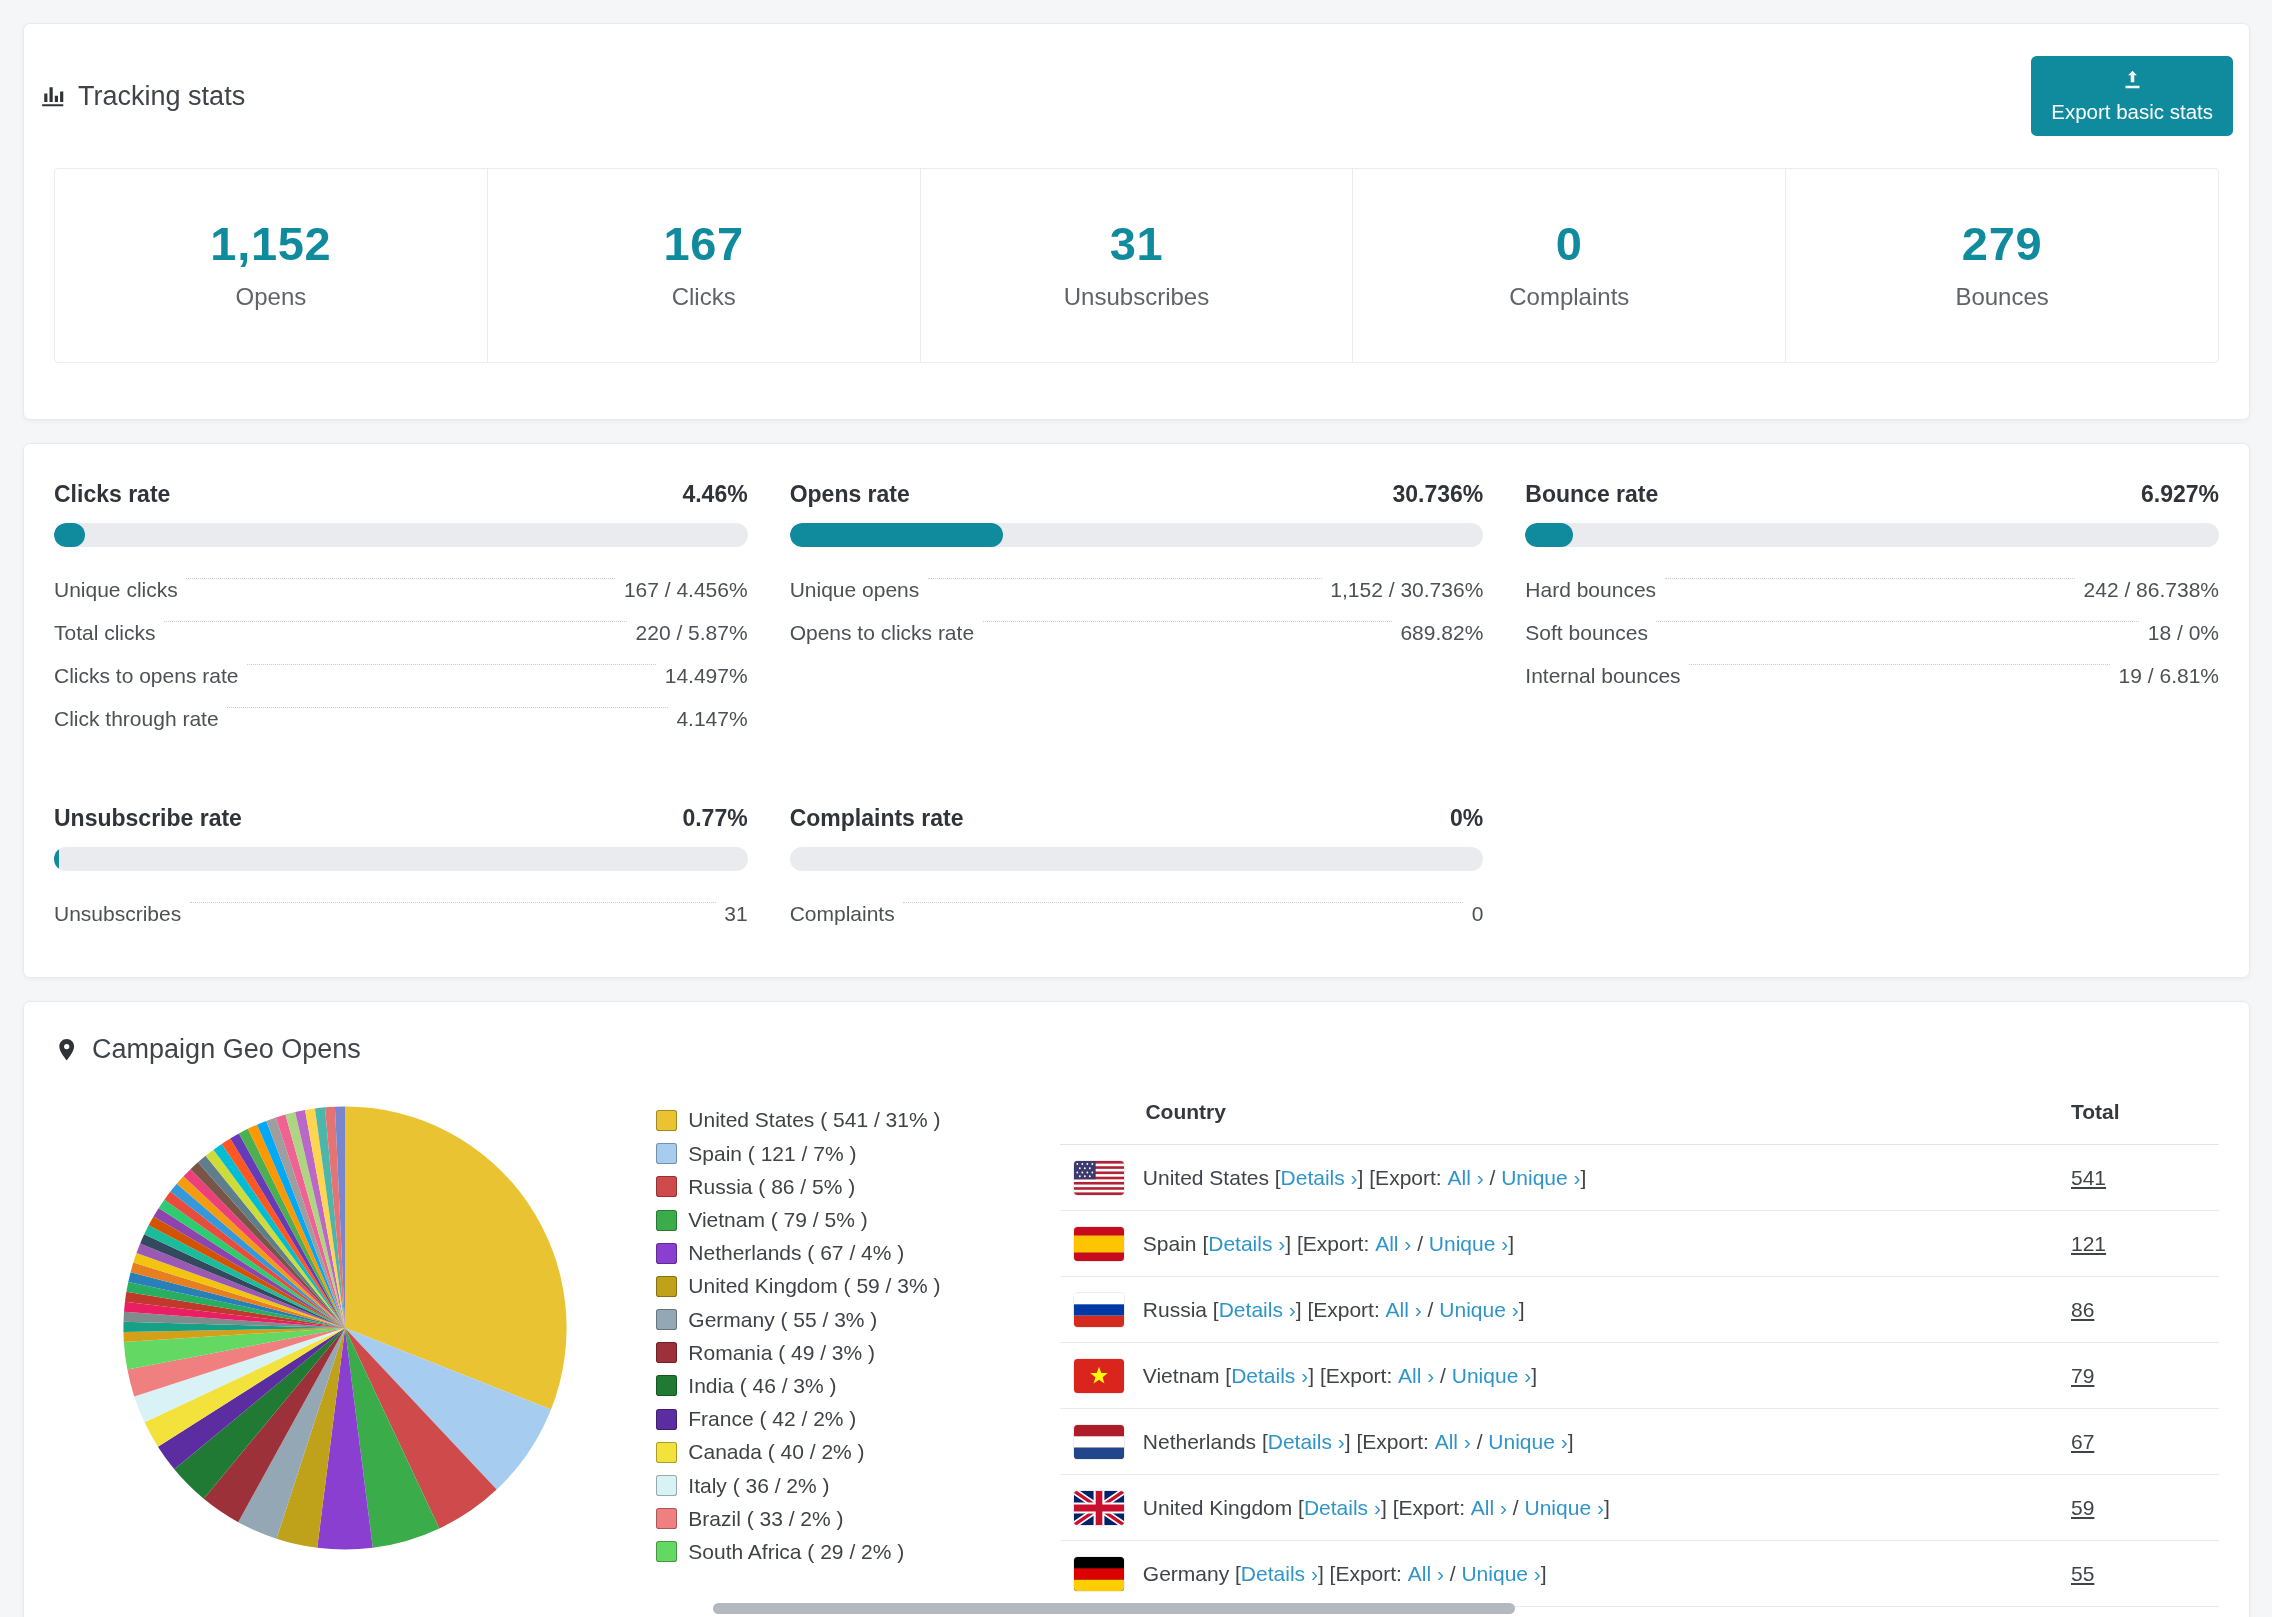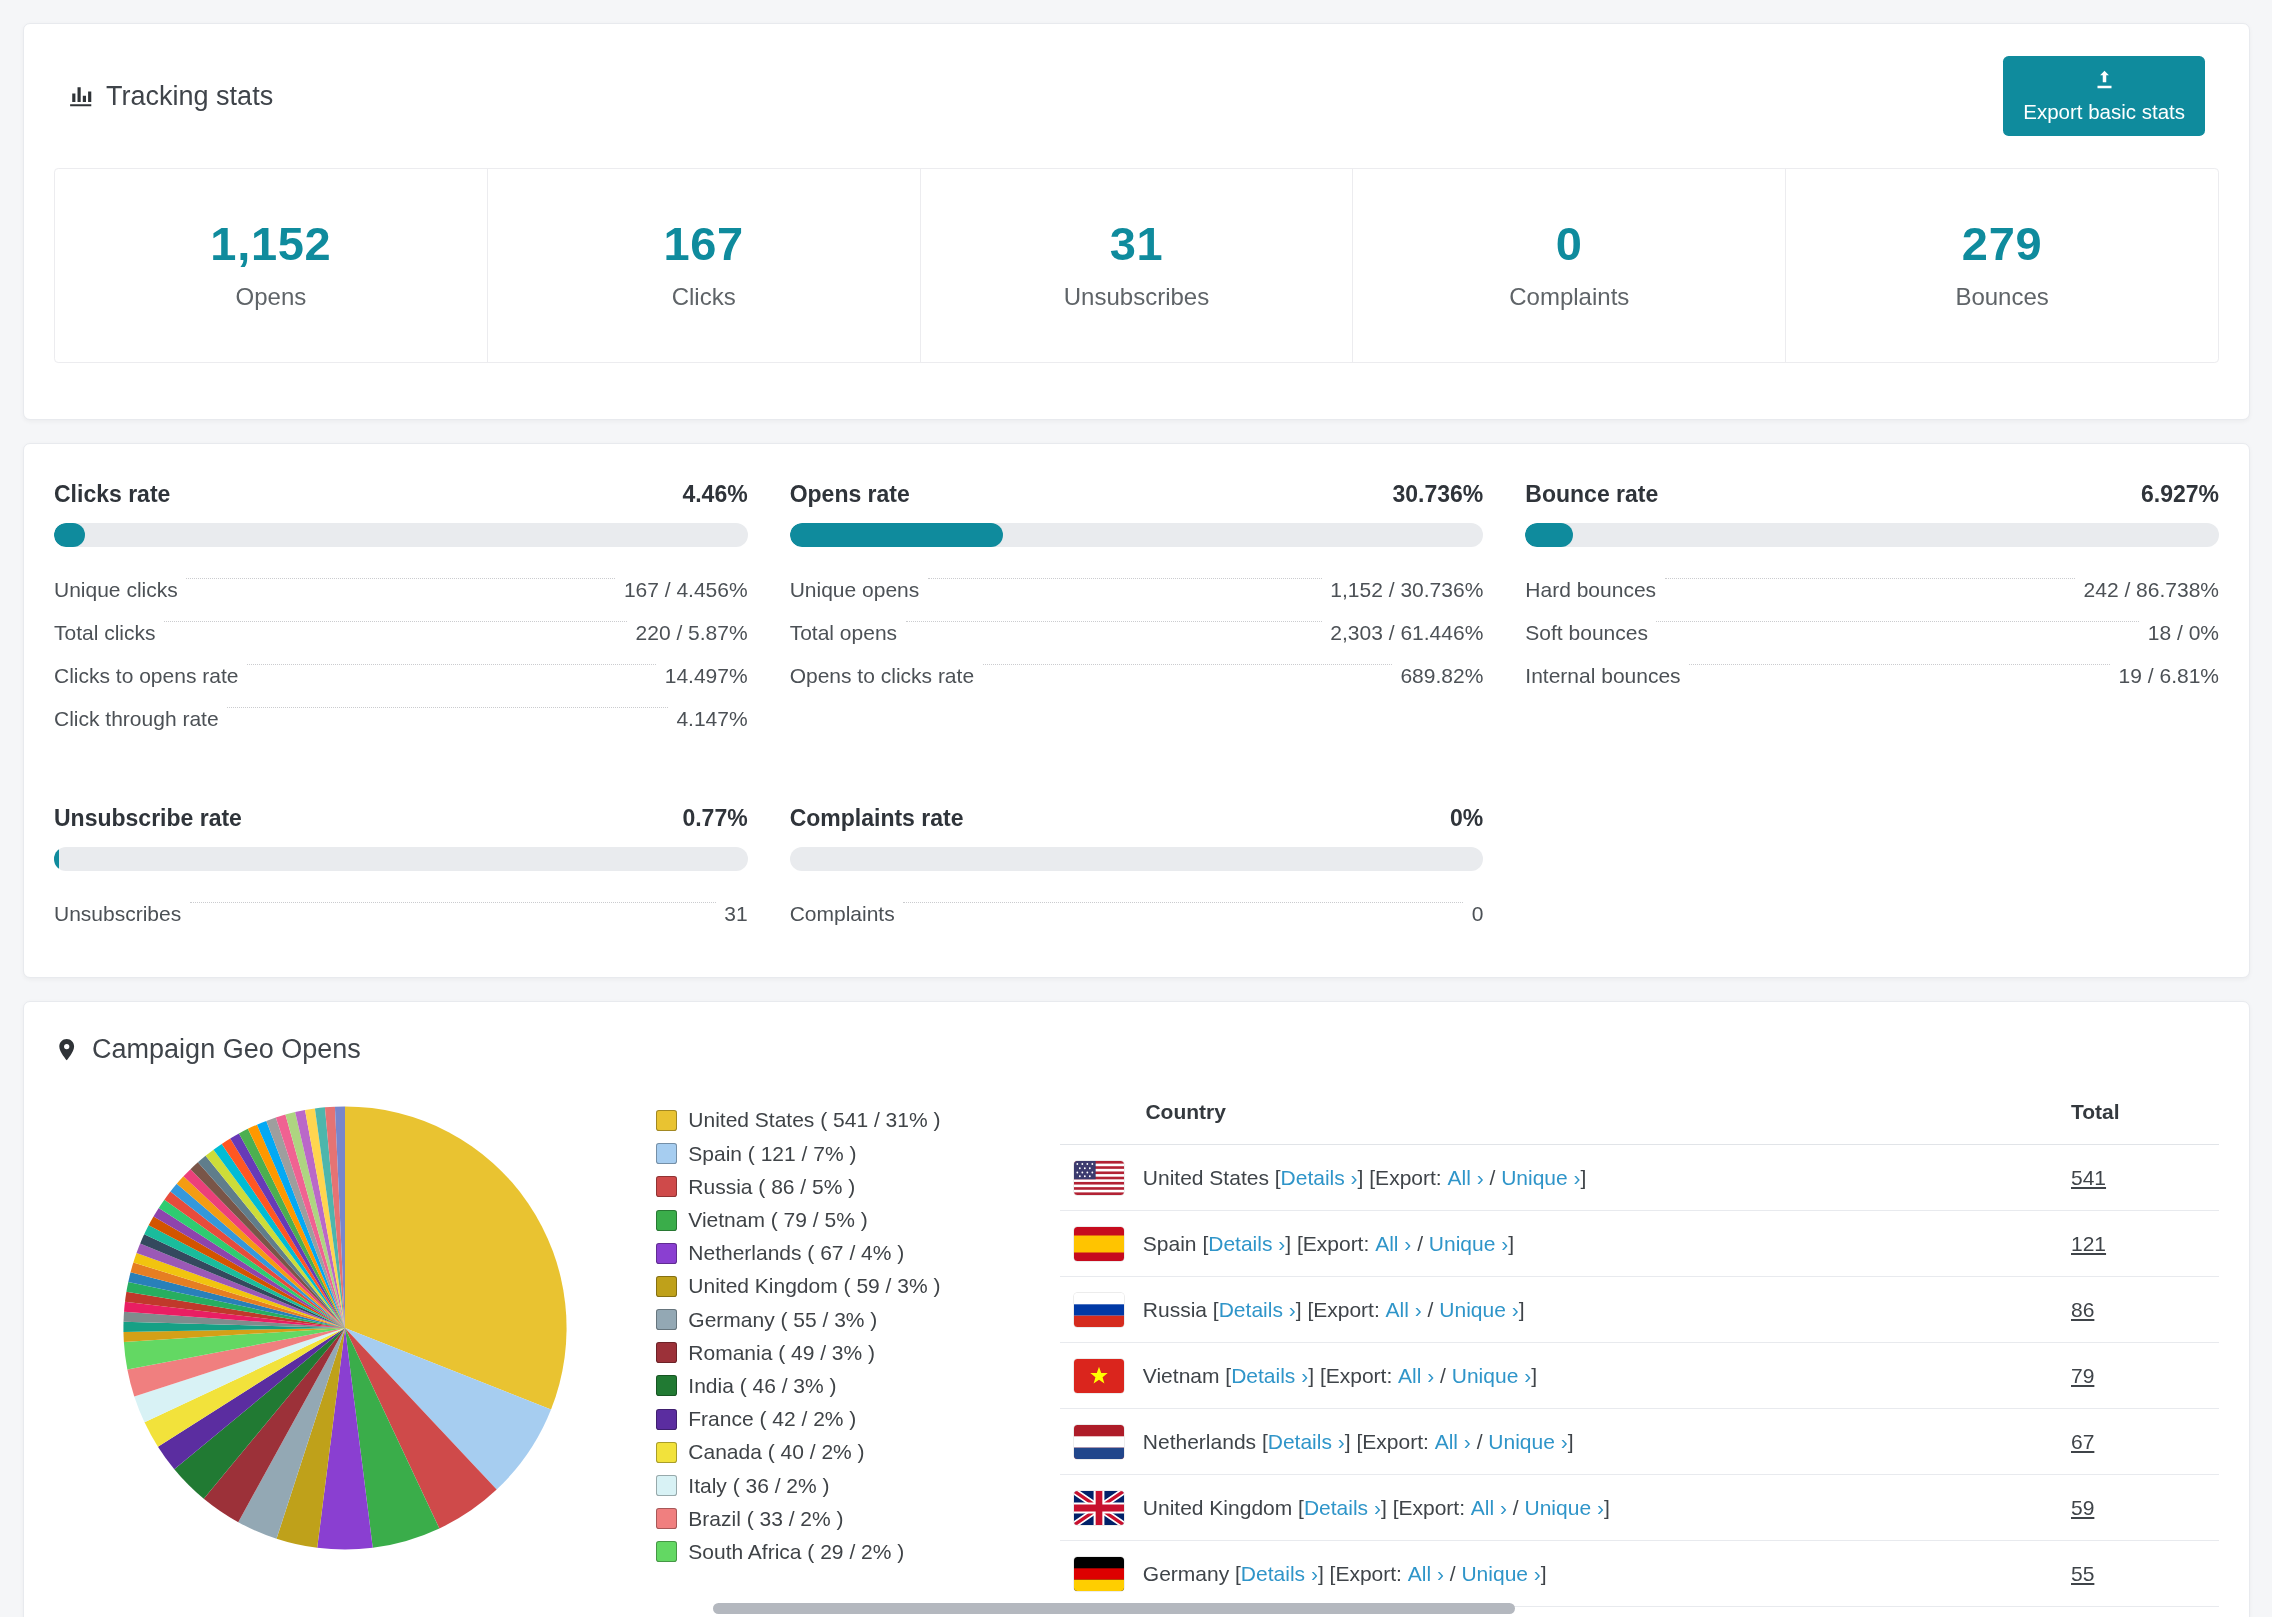--- a/index.html
+++ b/index.html
@@ -15,21 +15,21 @@
     background:#f5f6f8;
     font-family:"Liberation Sans","DejaVu Sans",sans-serif;
     font-size:21px;color:var(--text-mid);
   }
   .page{padding:23px;}
   .card{
     background:#fff;border:0.7px solid var(--card-border);border-radius:7px;
     box-shadow:0 1.4px 4.2px rgba(0,0,0,.04);margin-bottom:23px;
   }
   
-  .card-head{display:flex;justify-content:space-between;align-items:center;padding:32px 44px;}
+  .card-head{display:flex;justify-content:space-between;align-items:center;padding:32px 16px;}
   .head-title{display:flex;align-items:center;gap:12.7px;font-size:27px;font-weight:500;color:#3f444a;}
   .head-title svg{width:25.4px;height:25.4px;fill:#2f3337;}
   .btn-accent{
     display:flex;align-items:center;gap:10px;background:var(--accent);color:#fff;
     border:none;border-radius:5.6px;font-size:20.5px;font-weight:500;
     padding:12.7px 20px;cursor:pointer;font-family:inherit;flex-direction:column;
   }
   .btn-accent svg{width:21px;height:21px;fill:#fff;}
   .stats-strip{display:flex;margin:0 30px 56px;border:0.7px solid #ececef;border-radius:4.2px;}
   .stat{flex:1;text-align:center;padding:47px 0 51px;border-right:0.7px solid #ececef;}
@@ -151,25 +151,20 @@
             <span>Opens rate</span>
             <span>30.736%</span>
           </div>
         <div class="bar">
             <div class="bar-fill" style="width: 30.736%;"></div>
           </div>
         <div class="rrow">
             <span>Unique opens</span>
             <span class="leader"></span>
             <span class="rvalue">1,152 / 30.736%</span>
-          </div>
-        <div class="rrow">
-            <span>Total opens</span>
-            <span class="leader"></span>
-            <span class="rvalue">2,303 / 61.446%</span>
           </div>
         <div class="rrow">
             <span>Opens to clicks rate</span>
             <span class="leader"></span>
             <span class="rvalue">689.82%</span>
           </div>
       </div>
 
       <div class="rate">
         <div class="rate-head">

